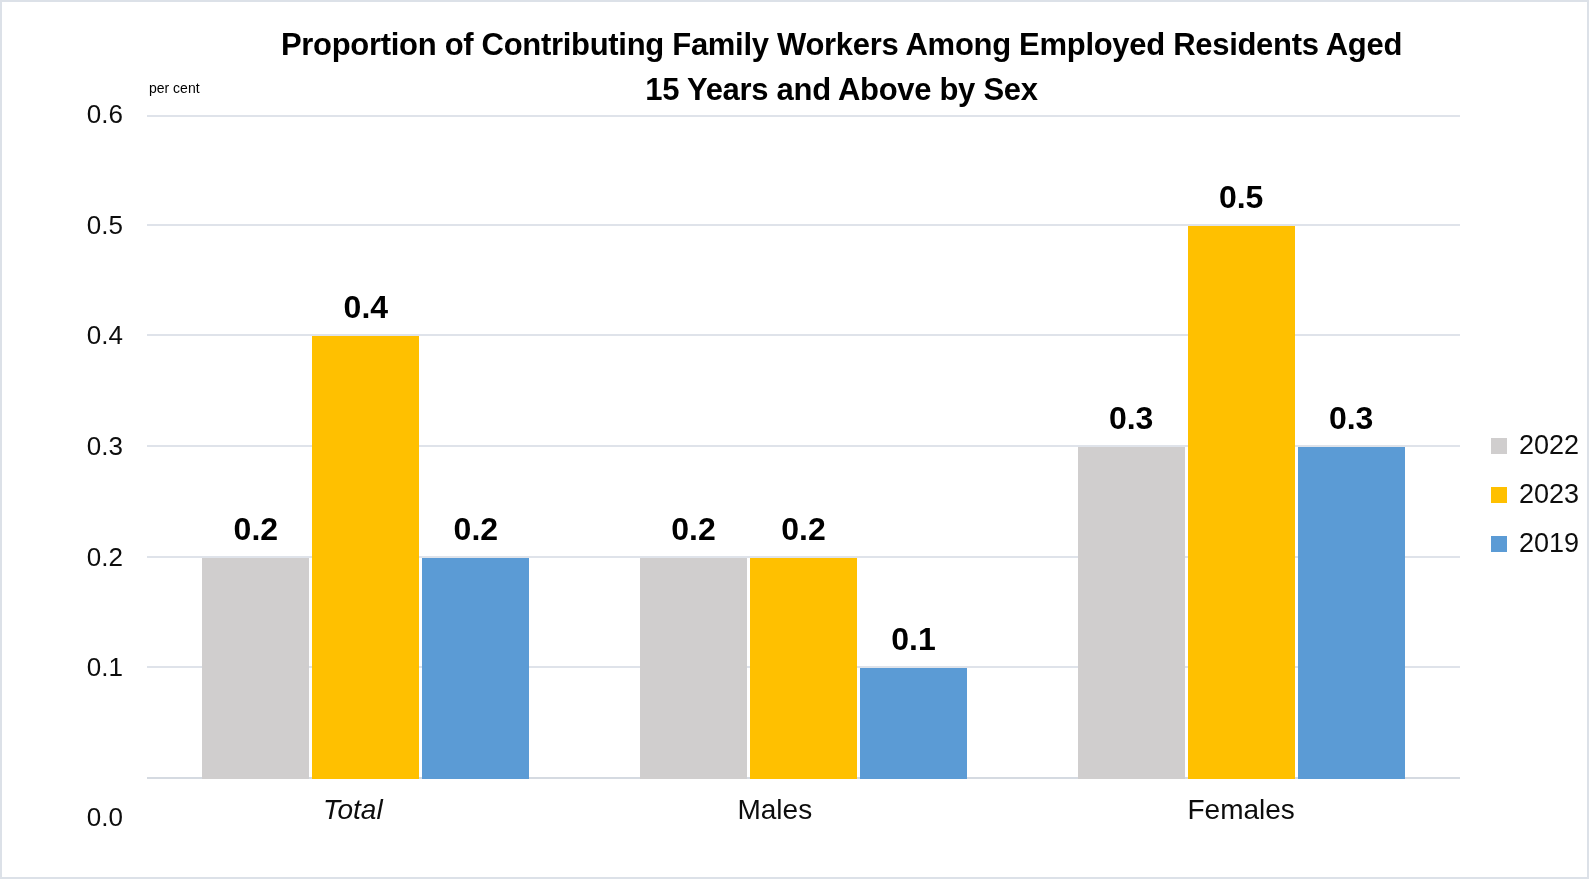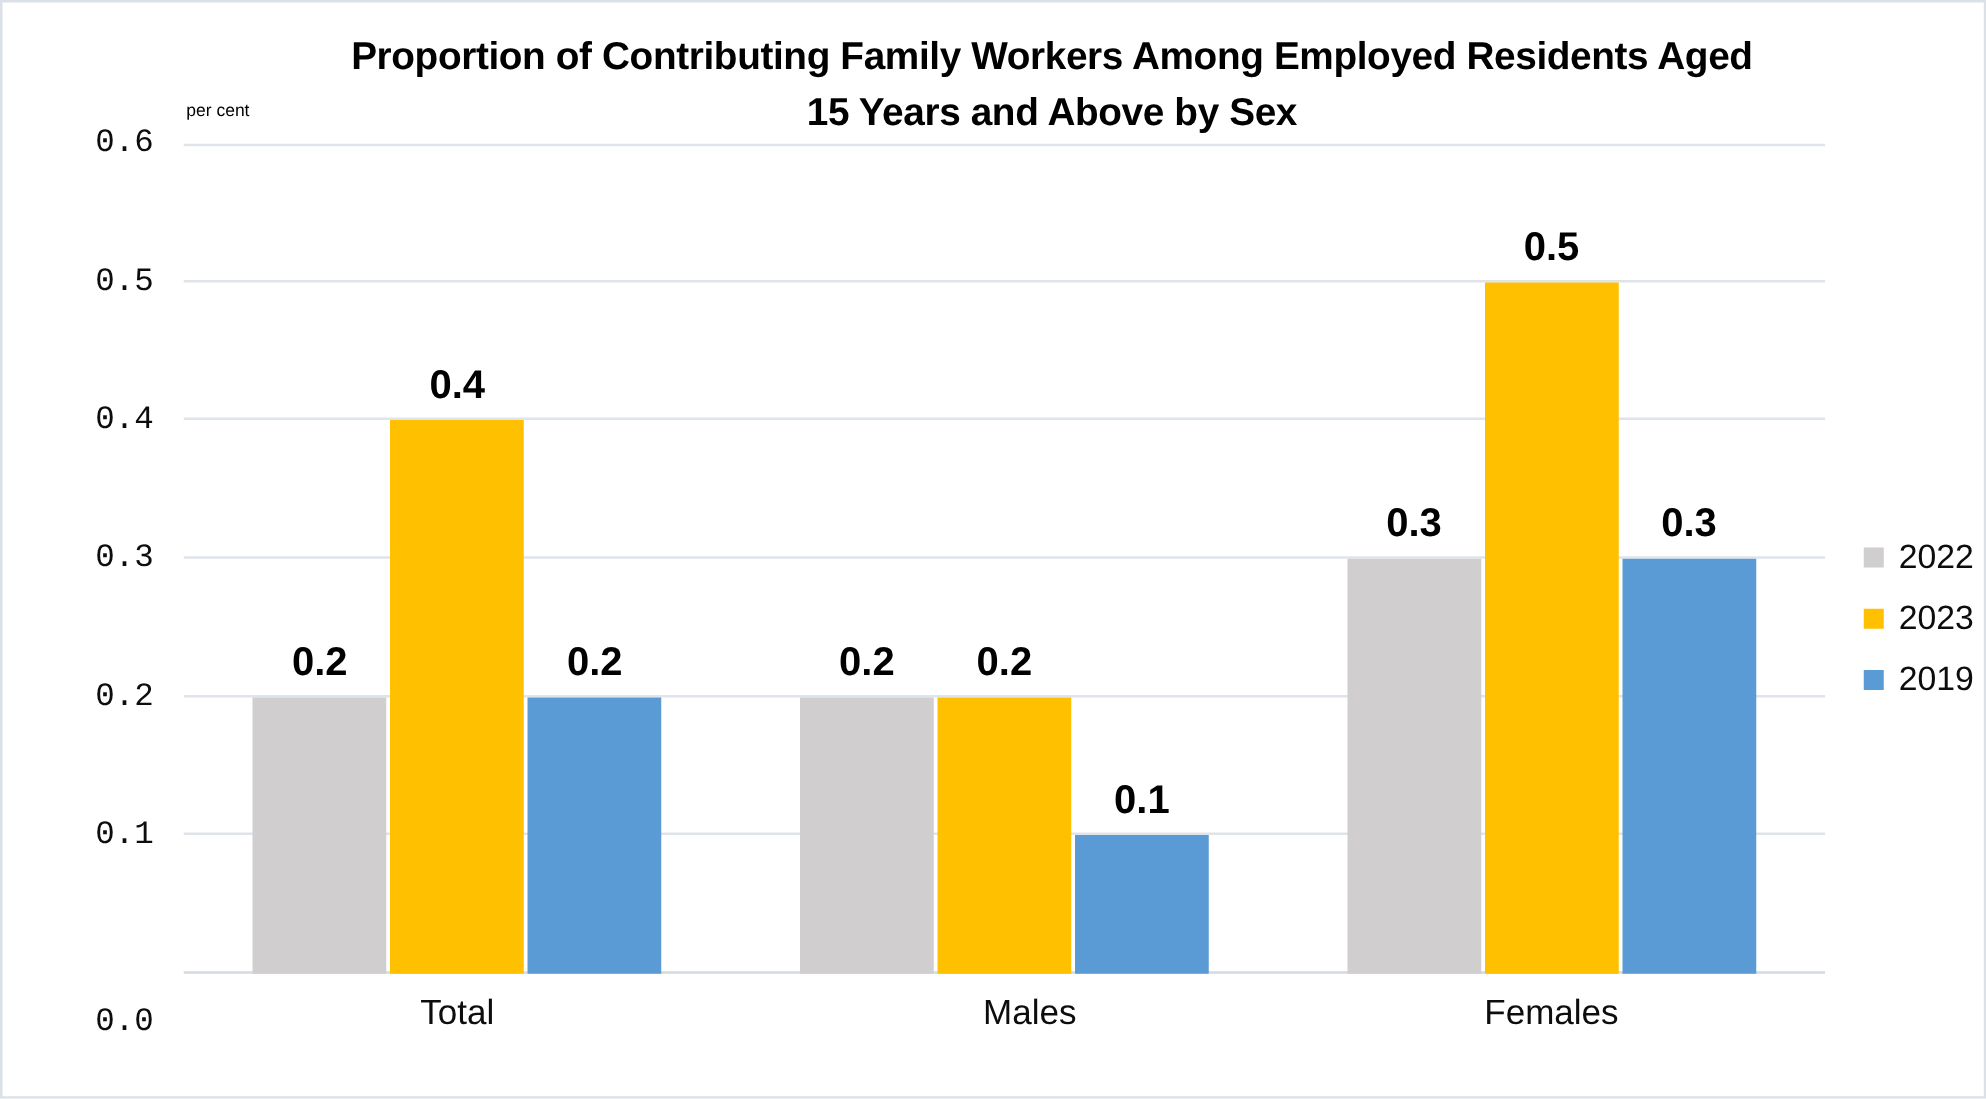--- a/index.html
+++ b/index.html
@@ -40,21 +40,21 @@
     position: absolute;
     font-weight: bold; font-size: 32px; line-height: 34px;
     color: #000000;
     transform: translateX(-50%);
     white-space: nowrap;
   }
   .axis-layer { position: absolute; inset: 0; }
   .ytick {
     position: absolute; left: 0; width: 121px;
     text-align: right;
-    font-size: 26px; line-height: 31px; color: #0d0d0d; font-family: Liberation Mono, monospace;
+    font-size: 26px; line-height: 31px; color: #0d0d0d;
   }
   .xlabel {
     position: absolute;
     text-align: center;
     font-size: 28px; line-height: 30px; color: #0d0d0d;
   }
   .legend { position: absolute; left: 1477px; top: 430px; }
   .legend-item { display: flex; align-items: center; height: 27px; margin-bottom: 22px; padding-left: 12px; }
   .legend-swatch { width: 16px; height: 16px; margin-right: 12px; flex: 0 0 16px; }
   .legend-label { font-size: 27px; line-height: 27px; color: #0d0d0d; white-space: nowrap; }
@@ -98,22 +98,22 @@
       <div class="bar" style="left: 713px; width: 107px; height: 110.667px; background: rgb(91, 155, 213);"></div>
       <div class="bar-label" style="left: 766.5px; bottom: 122.667px;">0.1</div>
       <div class="bar" style="left: 930.667px; width: 107px; height: 332px; background: rgb(208, 206, 206);"></div>
       <div class="bar-label" style="left: 984.167px; bottom: 344px;">0.3</div>
       <div class="bar" style="left: 1040.67px; width: 107px; height: 553.333px; background: rgb(255, 192, 0);"></div>
       <div class="bar-label" style="left: 1094.17px; bottom: 565.333px;">0.5</div>
       <div class="bar" style="left: 1150.67px; width: 107px; height: 332px; background: rgb(91, 155, 213);"></div>
       <div class="bar-label" style="left: 1204.17px; bottom: 344px;">0.3</div>
     </div>
   <div class="axis-layer" id="xlabels">
-      <div class="xlabel" style="left: 145px; width: 437.667px; top: 793px;">Total</div>
-      <div class="xlabel" style="left: 603px; width: 437.667px; top: 793px;">Males</div>
+      <div class="xlabel" style="left: 132px; width: 437.667px; top: 793px; font-style: italic;">Total</div>
+      <div class="xlabel" style="left: 554px; width: 437.667px; top: 793px;">Males</div>
       <div class="xlabel" style="left: 1020.33px; width: 437.667px; top: 793px;">Females</div>
     </div>
   <div class="legend" id="legend">
       <div class="legend-item">
         <div class="legend-swatch" style="background: rgb(208, 206, 206);"></div>
         <div class="legend-label">2022</div>
       </div>
       <div class="legend-item">
         <div class="legend-swatch" style="background: rgb(255, 192, 0);"></div>
         <div class="legend-label">2023</div>

